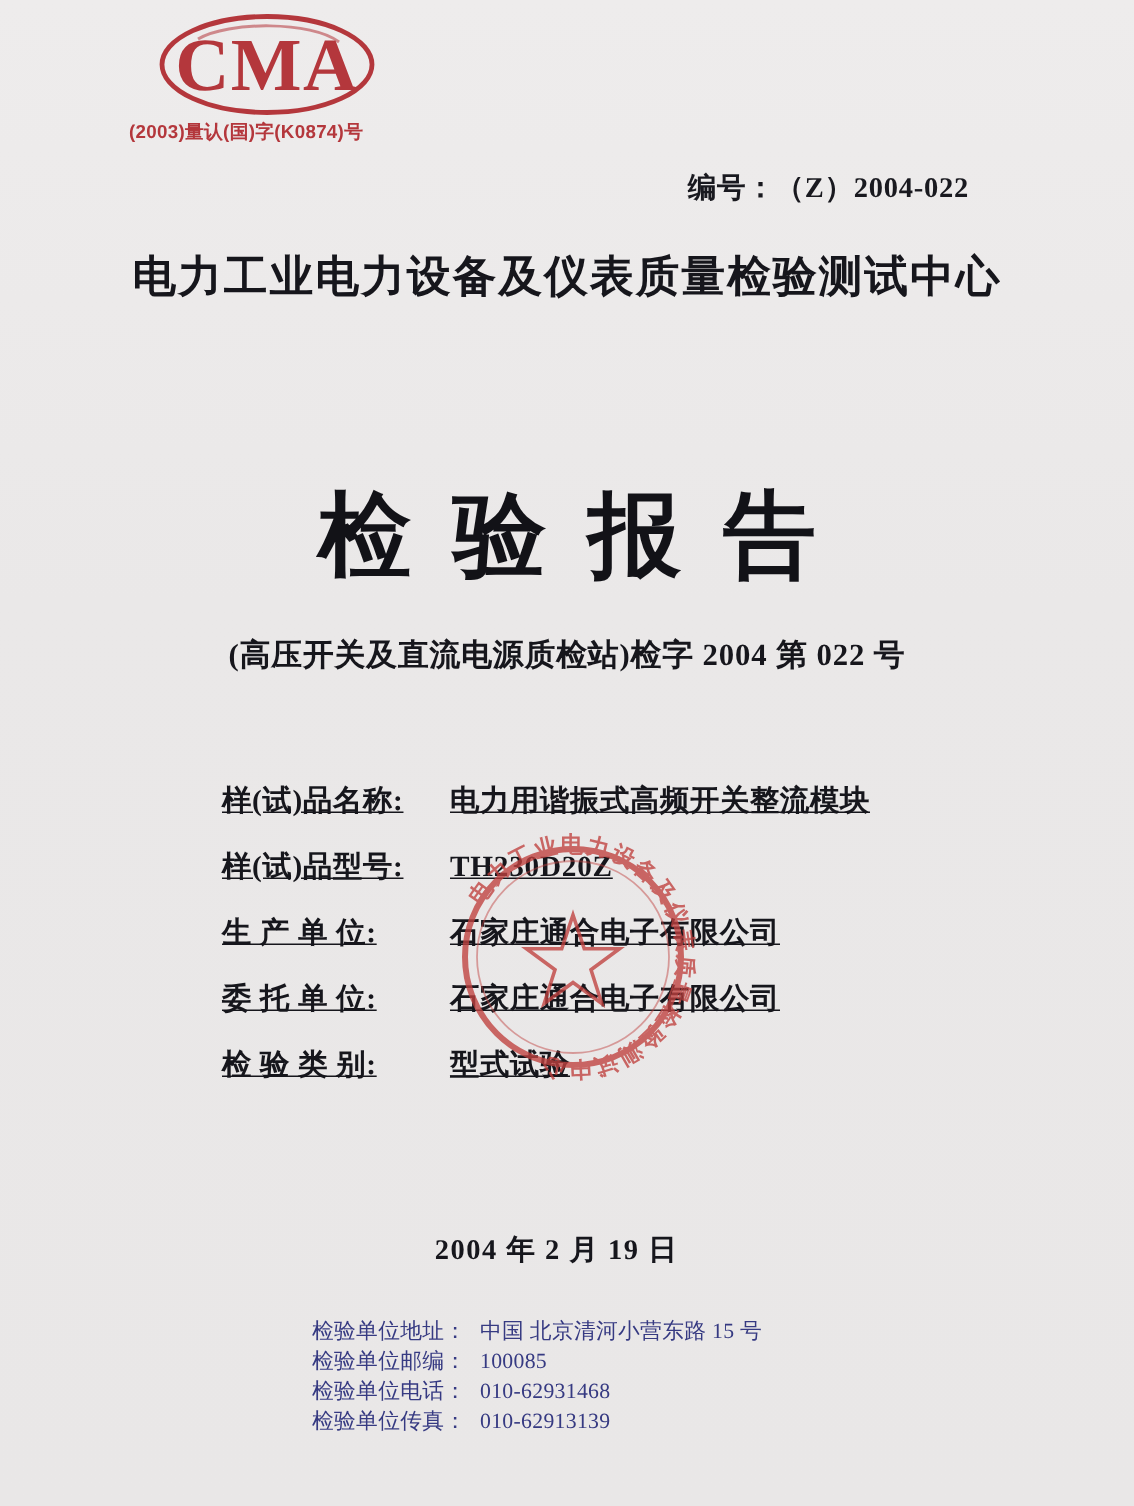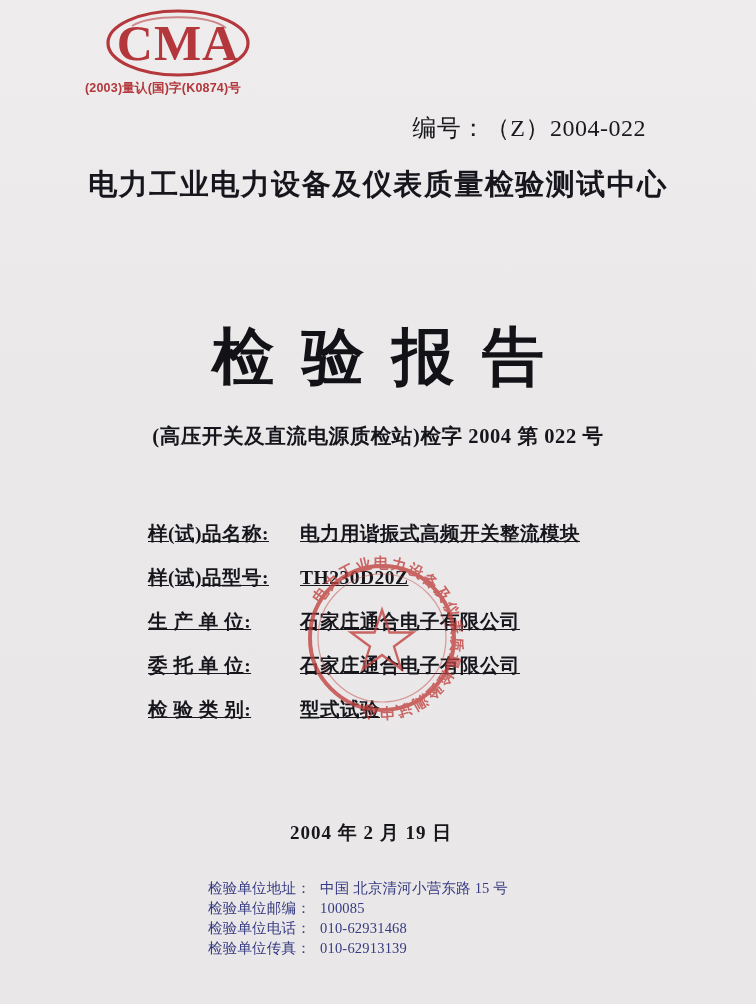--- a/index.html
+++ b/index.html
@@ -27,38 +27,37 @@
     position: absolute;
     left: 104px;
     top: 8px;
     width: 148px;
     height: 70px;
   }
   .cma-seal svg { display: block; }
 
   .cma-caption {
     position: absolute;
-    left: 68px;
+    left: 86px;
     top: 80px;
     width: 190px;
-    text-align: center;
     font-family: "Liberation Sans", sans-serif;
     font-size: 12.5px;
     font-weight: bold;
     color: #b4373c;
     letter-spacing: 0.2px;
   }
 
   
   .report-no {
     position: absolute;
     right: 110px;
     top: 112px;
-    font-size: 24px;
-    font-weight: normal;
+    font-size: 19px;
+    font-weight: bold;
     letter-spacing: 0.5px;
     color: #19191f;
   }
 
   
   .org-title {
     position: absolute;
     left: 0;
     right: 0;
     top: 165px;

